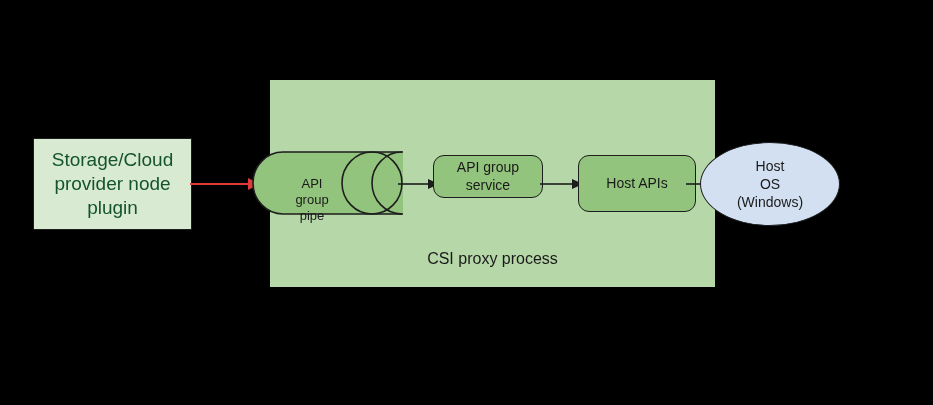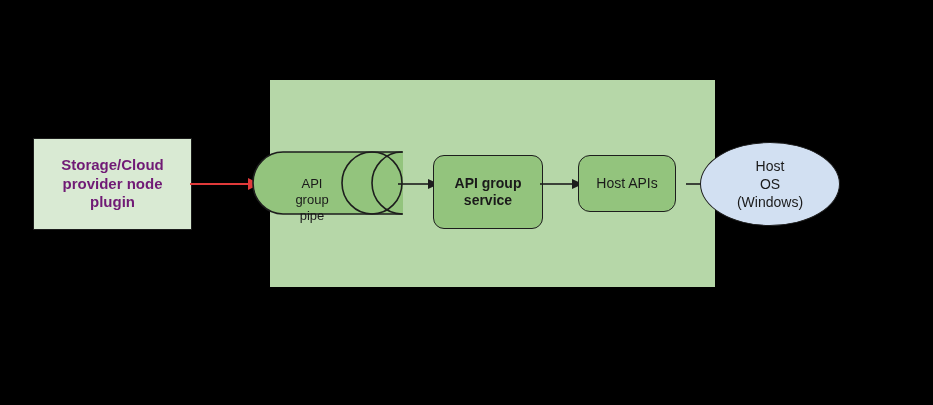--- a/index.html
+++ b/index.html
@@ -24,26 +24,25 @@
     width: 159px;
     height: 92px;
     background: #d9ead3;
     border: 1px solid #1d1d1d;
     box-sizing: border-box;
     display: flex;
     align-items: center;
     justify-content: center;
   }
   #node-plugin-box .label {
-    font-size: 15px;
-    color: #701a75;
+    font-size: 19px;
+    color: #14532d;
     text-align: center;
     line-height: 1.25;
     white-space: pre-line;
-    font-weight: bold;
   }
 
   
   #csi-proxy-container {
     position: absolute;
     left: 270px;
     top: 80px;
     width: 445px;
     height: 207px;
     background: #b6d7a8;
@@ -97,22 +96,22 @@
     align-items: center;
     justify-content: center;
   }
   .proc-box .label {
     font-size: 14px;
     color: #1a1a1a;
     text-align: center;
     line-height: 1.25;
     white-space: pre-line;
   }
-  #api-group-service { left: 433px; top: 155px; width: 110px; height: 74px; font-weight: bold; }
-  #host-apis        { left: 578px; top: 155px; width: 98px; height: 57px; border-radius: 12px; }
+  #api-group-service { left: 433px; top: 155px; width: 110px; height: 43px; }
+  #host-apis        { left: 578px; top: 155px; width: 118px; height: 57px; }
 
   
   #host-os-ellipse {
     position: absolute;
     left: 700px;
     top: 142px;
     width: 140px;
     height: 84px;
     background: #d2e0f2;
     border: 1px solid #1d1d1d;
@@ -136,20 +135,21 @@
   #conn-pipe-to-service  { left: 398px; top: 168px; width: 42px;  height: 32px; }
   #conn-service-to-api   { left: 540px; top: 168px; width: 44px;  height: 32px; }
   #conn-api-to-edge      { left: 686px; top: 168px; width: 32px;  height: 32px; }
 </style>
 </head>
 <body>
 
 <div id="canvas">
 
   <div id="csi-proxy-container"></div>
+  <div id="csi-proxy-label">CSI proxy process</div>
 
   <div id="node-plugin-box">
     <span class="label">Storage/Cloud
 provider node
 plugin</span>
   </div>
 
   <div class="connector" id="conn-plugin-to-pipe">
     <svg width="72" height="32" viewBox="0 0 72 32">
       <line x1="0" y1="16" x2="58" y2="16" stroke="#e03a3a" stroke-width="2"></line>

